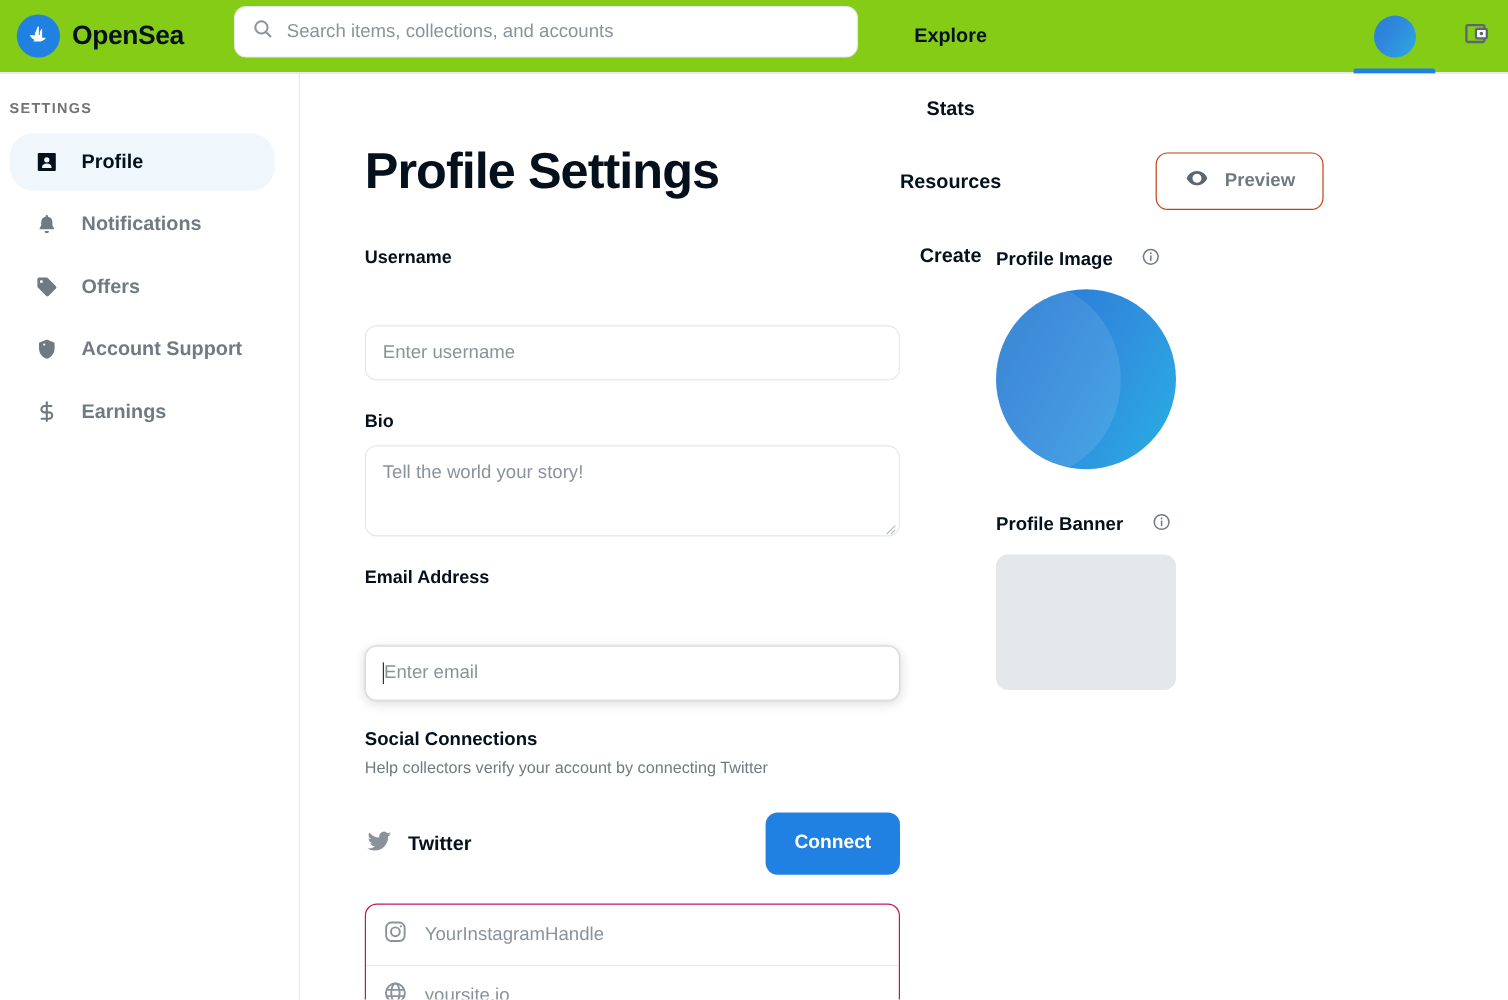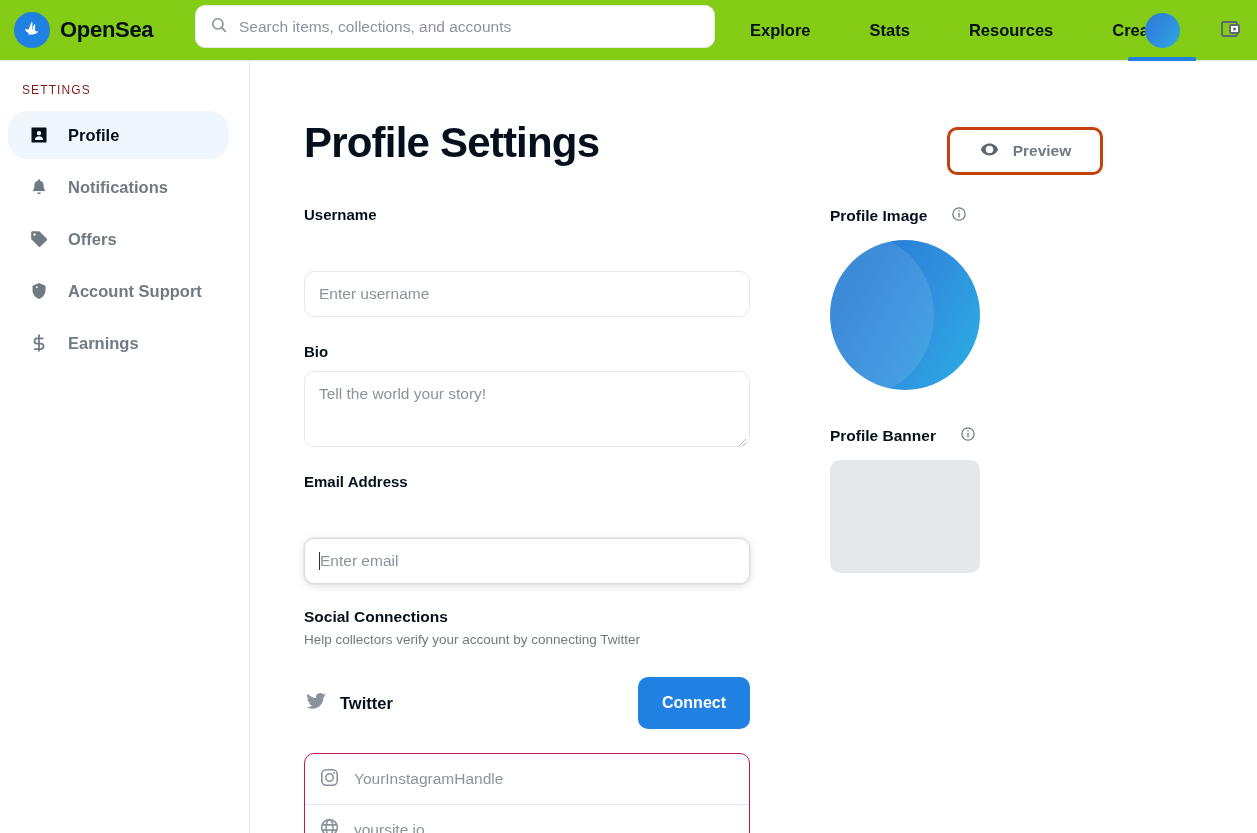--- a/index.html
+++ b/index.html
@@ -72,21 +72,22 @@
     white-space: nowrap;
   }
 
   .nav {
     position: absolute;
     left: 728px;
     top: 0;
     height: 61px;
     display: flex;
     align-items: center;
-    gap: 15px;
+    gap: 0;
+    flex-direction: column;
   }
   .nav-item {
     font-size: 16.5px;
     font-weight: bold;
     color: #04111d;
     padding: 0 22px;
     height: 61px;
     line-height: 61px;
     cursor: pointer;
     white-space: nowrap;
@@ -135,24 +136,24 @@
     position: absolute;
     top: 61px; left: 0;
     width: 250px;
     height: 772px;
     background: #ffffff;
     border-right: 1px solid #e5e8eb;
     padding-top: 22px;
   }
   .sidebar-heading {
     font-size: 12px;
-    font-weight: normal;
+    font-weight: bold;
     letter-spacing: 1.1px;
-    color: #7f1d1d;
-    margin-left: 22px;
+    color: #737373;
+    margin-left: 8px;
     margin-bottom: 14px;
   }
   .sidebar-item {
     display: flex;
     align-items: center;
     gap: 18px;
     height: 48px;
     margin: 4px 20px 4px 8px;
     padding-left: 20px;
     border-radius: 20px;
@@ -193,23 +194,23 @@
     font-size: 42px;
     font-weight: bold;
     letter-spacing: -0.8px;
     color: #04111d;
   }
 
   .preview-btn {
     position: absolute;
     right: 154px;
     top: 66px;
-    width: 156px;
+    width: 140px;
     height: 48px;
-    border: 3px solid #c2410c;
+    border: 1px solid #c2410c;
     border-radius: 10px;
     background: #ffffff;
     display: flex;
     align-items: center;
     justify-content: center;
     gap: 13px;
     cursor: pointer;
   }
   .preview-label {
     font-size: 15.5px;

